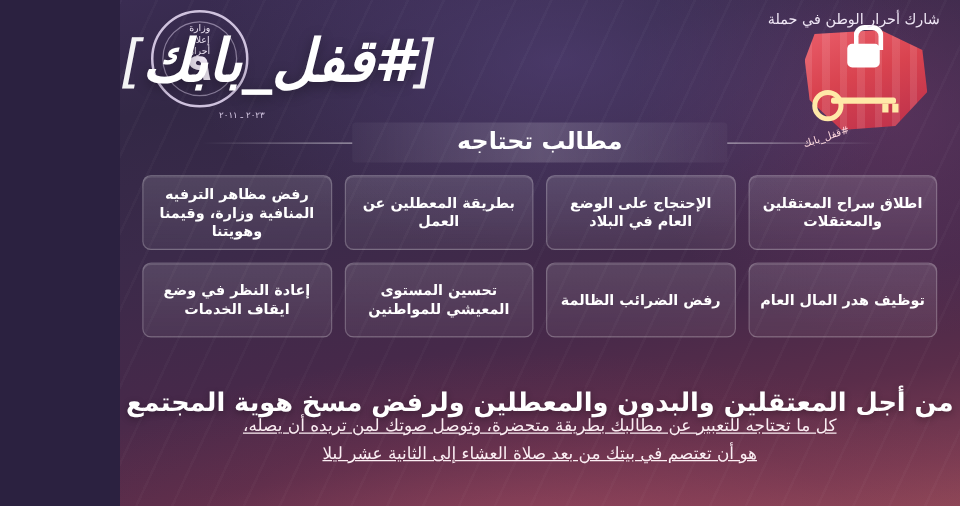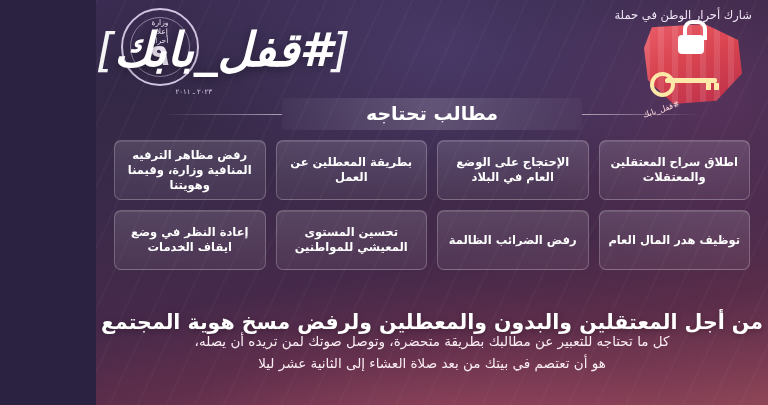--- a/index.html
+++ b/index.html
@@ -297,21 +297,21 @@
   .footer {
     position: absolute;
     top: 330px;
     left: 36px;
     right: 36px;
     text-align: center;
     color: #fbeef3;
     font-size: 13.5px;
     line-height: 22px;
   }
-  .footer div { white-space: nowrap; }
+  .footer div { white-space: nowrap; text-decoration: underline; }
 </style>
 </head>
 <body>
 
 <div class="poster">
   <div class="texture"></div>
   <div class="glow-bottom"></div>
 
   <div class="logo">
     <div class="logo-badge">

